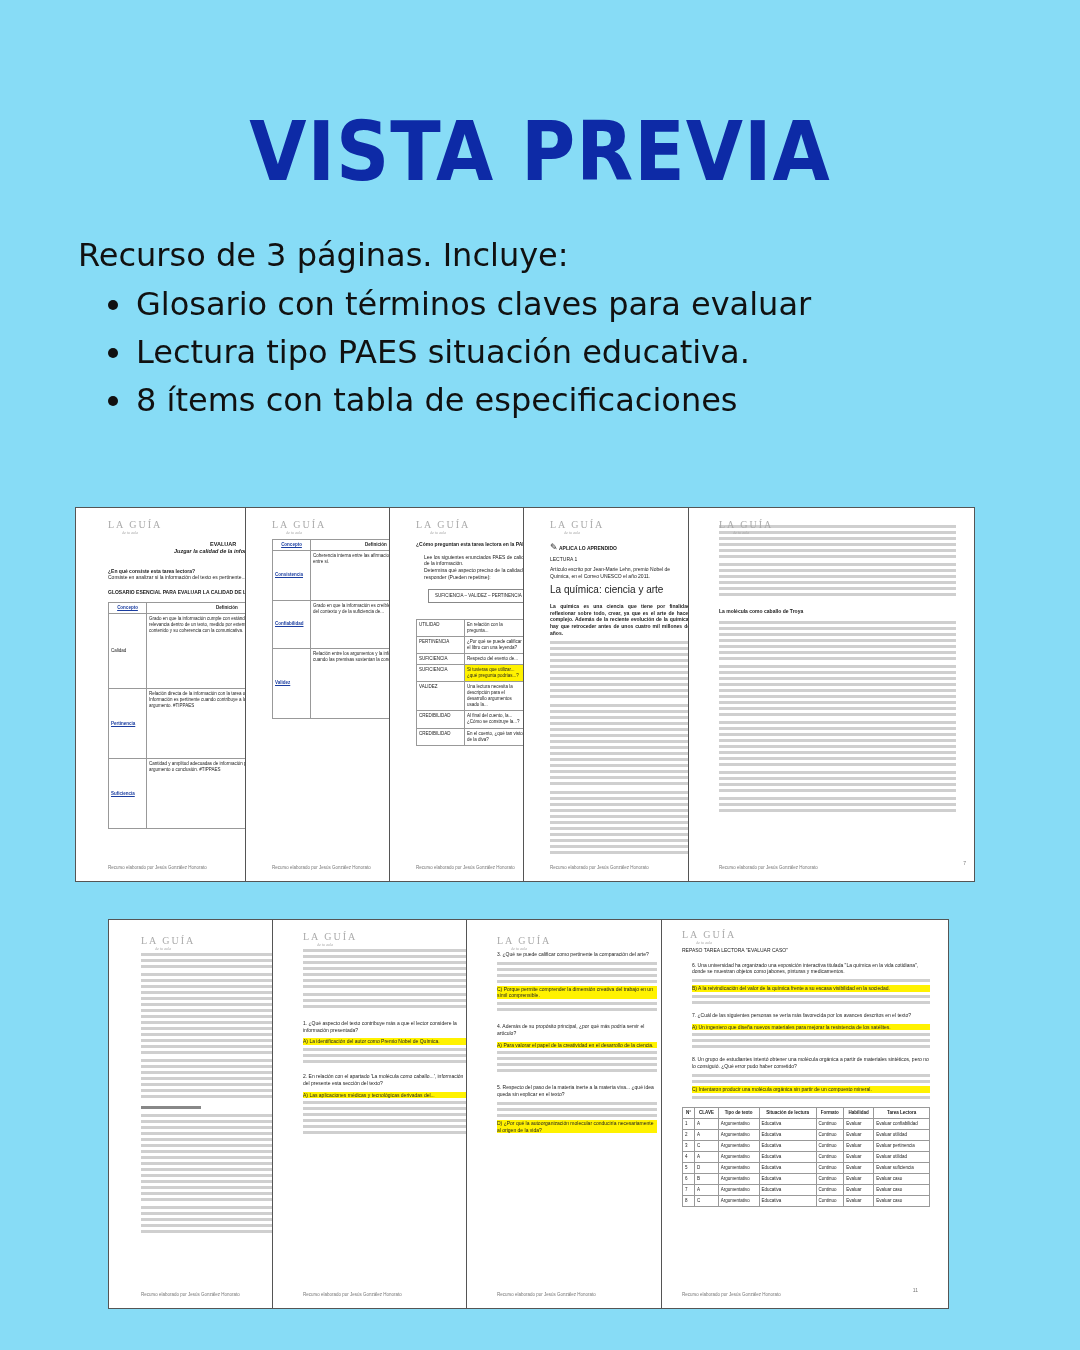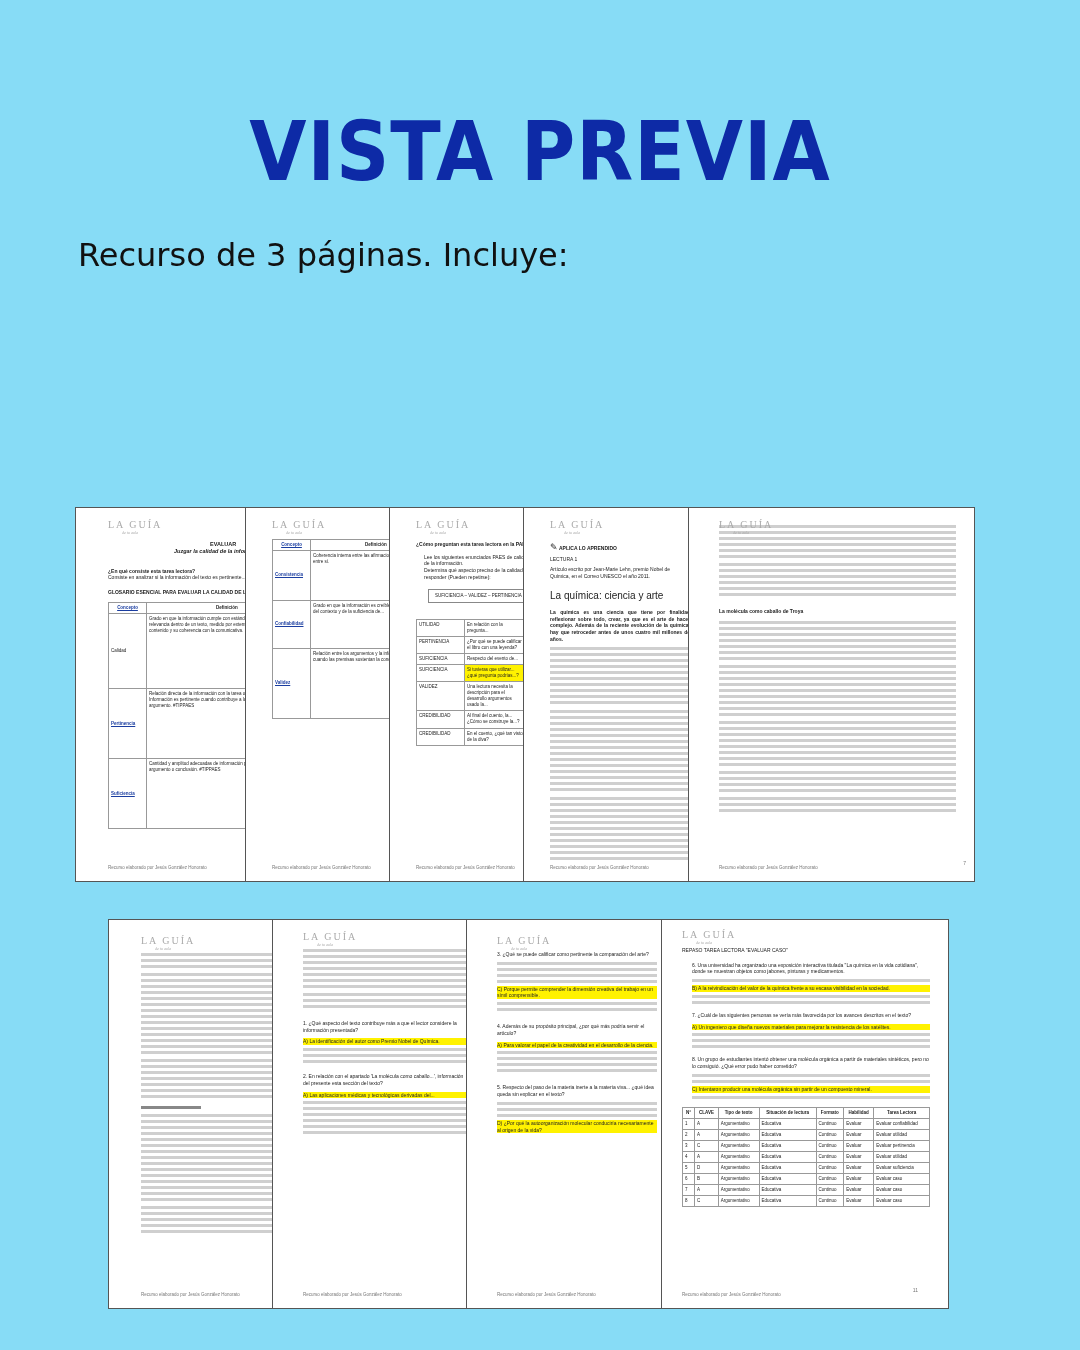--- a/index.html
+++ b/index.html
@@ -35,20 +35,25 @@
   table.tb { border-collapse: collapse; width: 100%; }
   table.tb td, table.tb th { border: 1px solid #999; padding: 2px; font-size: 4.5px; vertical-align: top; }
 </style>
 </head>
 <body>
 
 <div class="title">VISTA PREVIA</div>
 
 <div class="intro">
   <span class="lead">Recurso de 3 páginas. Incluye:</span>
+  <ul>
+    <li>Glosario con términos claves para evaluar</li>
+    <li>Lectura tipo PAES situación educativa.</li>
+    <li>8 ítems con tabla de especificaciones</li>
+  </ul>
 </div>
 
 <div class="page" style="left:75px;top:507px;width:180px;height:375px;padding:10px 0 0 32px;z-index:1;">
   <div class="logo"><span>LA GUÍA</span><small>de tu aula</small></div>
   <div class="b" style="margin:6px 0 0 102px;font-size:5.5px;">EVALUAR</div>
   <div class="b" style="margin-left:66px;font-style:italic;font-size:5.5px;white-space:nowrap;">Juzgar la calidad de la información</div>
   <div class="b" style="margin-top:12px;">¿En qué consiste esta tarea lectora?</div>
   <div style="white-space:nowrap;">Consiste en analizar si la información del texto es pertinente...</div>
   <div class="b" style="margin-top:8px;white-space:nowrap;">GLOSARIO ESENCIAL PARA EVALUAR LA CALIDAD DE LA INFORMACIÓN</div>
   <table class="tb" style="margin-top:6px;width:200px;">
@@ -140,21 +145,21 @@
   </tbody>
     </table>
   <div class="footer" style="left:26px;">Recurso elaborado por Jesús González Honorato</div>
 </div>
 
 <div class="page" style="left:523px;top:507px;width:170px;height:375px;padding:10px 0 0 26px;z-index:4;">
   <div class="logo"><span>LA GUÍA</span><small>de tu aula</small></div>
   <div style="margin-top:6px;"><span style="font-size:9px;">✎</span> <span class="b">APLICA LO APRENDIDO</span></div>
   <div style="margin-top:3px;">LECTURA 1</div>
   <div style="margin-top:3px;width:140px;">Artículo escrito por Jean-Marie Lehn, premio Nobel de Química, en el Correo UNESCO el año 2011.</div>
-  <div style="margin-top:10px;font-size:10px;white-space:nowrap;">La química: ciencia y arte</div>
+  <div style="margin-top:4px;font-size:10px;white-space:nowrap;">La química: ciencia y arte</div>
   <div class="b p" style="margin-top:6px;width:140px;">La química es una ciencia que tiene por finalidad reflexionar sobre todo, crear, ya que es el arte de hacer complejo. Además de la reciente evolución de la química, hay que retroceder antes de unos cuatro mil millones de años.</div>
   <div class="lines" style="width:140px;margin-top:4px;">
     <div></div>
       <div></div>
       <div></div>
       <div></div>
       <div></div>
       <div></div>
       <div></div>
       <div></div>

